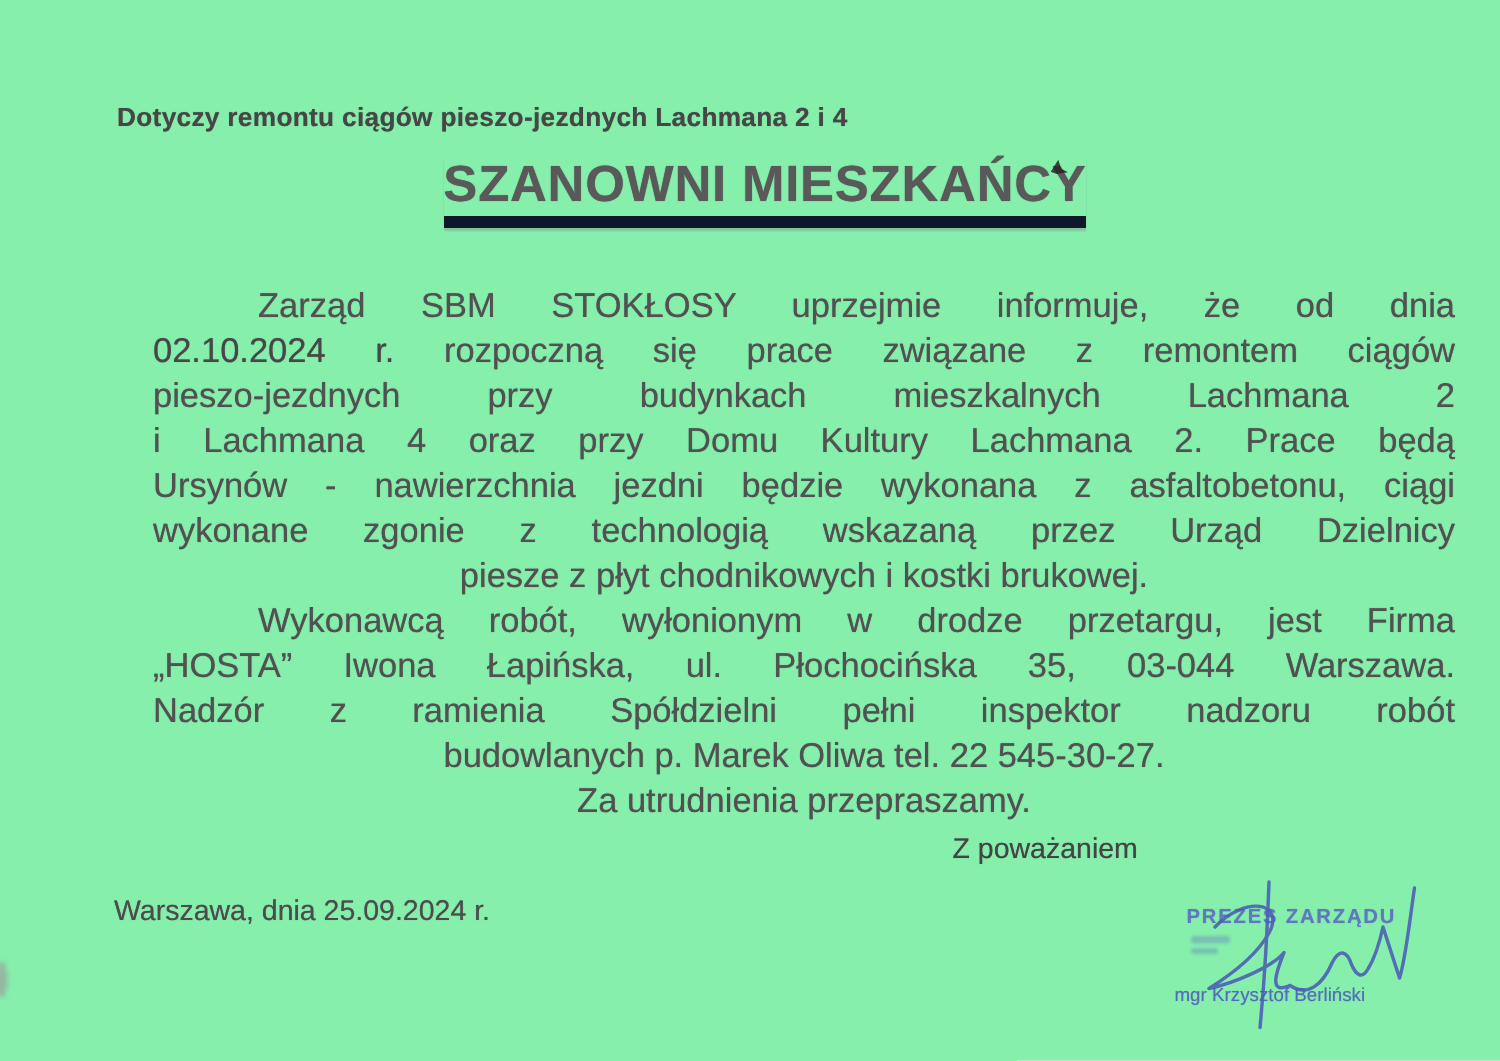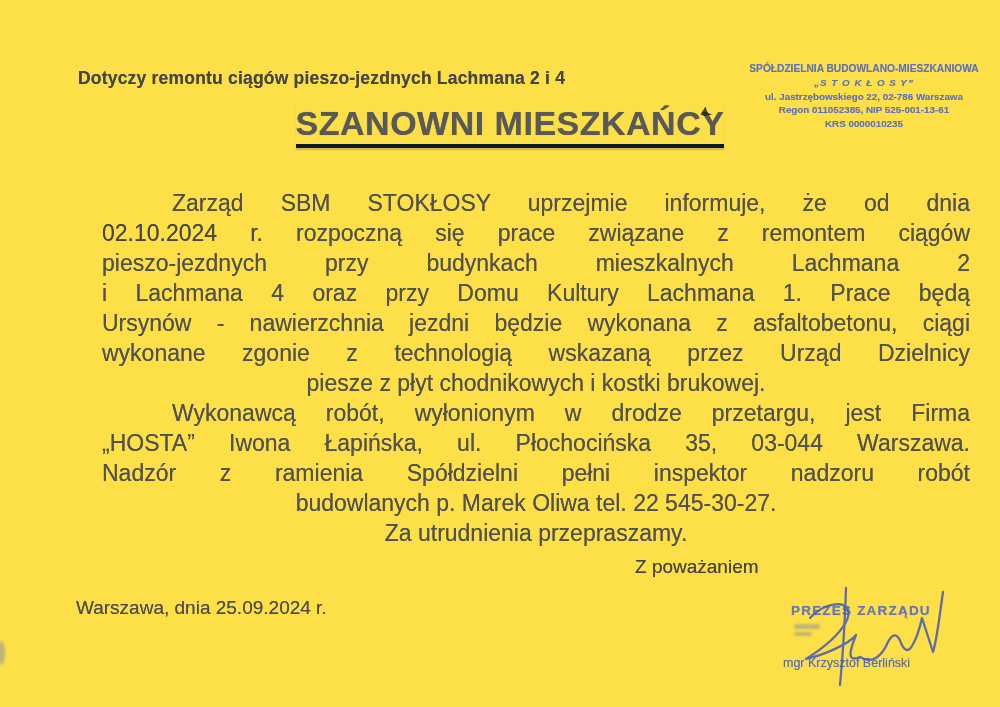--- a/index.html
+++ b/index.html
@@ -1,21 +1,21 @@
 <!DOCTYPE html>
 <html><head>
 <meta charset="utf-8">
 <style>
   * { margin: 0; padding: 0; box-sizing: border-box; }
   html, body { background: #e8e8e8; }
   .page {
     position: relative;
     width: 1000px;
     height: 707px;
-    background: #fde047;
+    background: #86efac;
     font-family: "Liberation Sans", sans-serif;
     overflow: hidden;
   }
 
   
   .subject {
     position: absolute;
     left: 78px;
     top: 68px;
     font-size: 17.5px;
@@ -49,21 +49,21 @@
     width: 520px;
     text-align: center;
   }
   .title {
     display: inline-block;
     font-size: 34px;
     font-weight: bold;
     color: #595959;
     letter-spacing: 0.5px;
     padding-bottom: 1px;
-    border-bottom: 4px solid #0f172a;
+    border-bottom: 8px solid #0f172a;
     box-shadow: 0 2px 1px rgba(120,120,120,.35);
     text-shadow: 0 0 0.7px rgba(85,85,85,.8);
   }
 
   
   .body-text {
     position: absolute;
     left: 78px;
     top: 188px;
     width: 868px;
@@ -154,41 +154,34 @@
     opacity: .65;
   }
 </style>
 </head>
 <body>
 
 <div class="page">
 
   <div class="subject">Dotyczy remontu ciągów pieszo-jezdnych Lachmana 2 i 4</div>
 
-  <div class="stamp">
-    <div class="co-name">SPÓŁDZIELNIA BUDOWLANO-MIESZKANIOWA</div>
-    <div class="co-short">„S T O K Ł O S Y”</div>
-    <div>ul. Jastrzębowskiego 22, 02-786 Warszawa</div>
-    <div>Regon 011052385, NIP 525-001-13-61</div>
-    <div>KRS 0000010235</div>
-  </div>
 
   <div class="title-wrap">
     <span class="title">SZANOWNI MIESZKAŃCY</span>
   </div>
 
   <svg class="cursor-artifact" viewBox="0 0 14 13">
     <path d="M1.5 9.5 L6.5 1.5 L8.5 7.5 L13 9.8 L5.5 11 Z" fill="#262626" opacity="0.85"></path>
   </svg>
 
   <div class="body-text">
     <div class="jline indent">Zarząd SBM STOKŁOSY uprzejmie informuje, że od dnia</div>
     <div class="jline"><b class="bold-date">02.10.2024 r.</b> <span>rozpoczną się prace związane z remontem ciągów</span></div>
     <div class="jline">pieszo-jezdnych przy budynkach mieszkalnych Lachmana 2</div>
-    <div class="jline">i Lachmana 4 oraz przy Domu Kultury Lachmana 1. Prace będą</div>
+    <div class="jline">i Lachmana 4 oraz przy Domu Kultury Lachmana 2. Prace będą</div>
     <div class="jline">Ursynów - nawierzchnia jezdni będzie wykonana z asfaltobetonu, ciągi</div>
     <div class="jline">wykonane zgonie z technologią wskazaną przez Urząd Dzielnicy</div>
     <div class="lline">piesze z płyt chodnikowych i kostki brukowej.</div>
     <div class="jline indent">Wykonawcą robót, wyłonionym w drodze przetargu, jest Firma</div>
     <div class="jline">„HOSTA” Iwona Łapińska, ul. Płochocińska 35, 03-044 Warszawa.</div>
     <div class="jline">Nadzór z ramienia Spółdzielni pełni inspektor nadzoru robót</div>
     <div class="lline">budowlanych p. Marek Oliwa tel. 22 545-30-27.</div>
     <div class="lline">Za utrudnienia przepraszamy.</div>
   </div>
 

